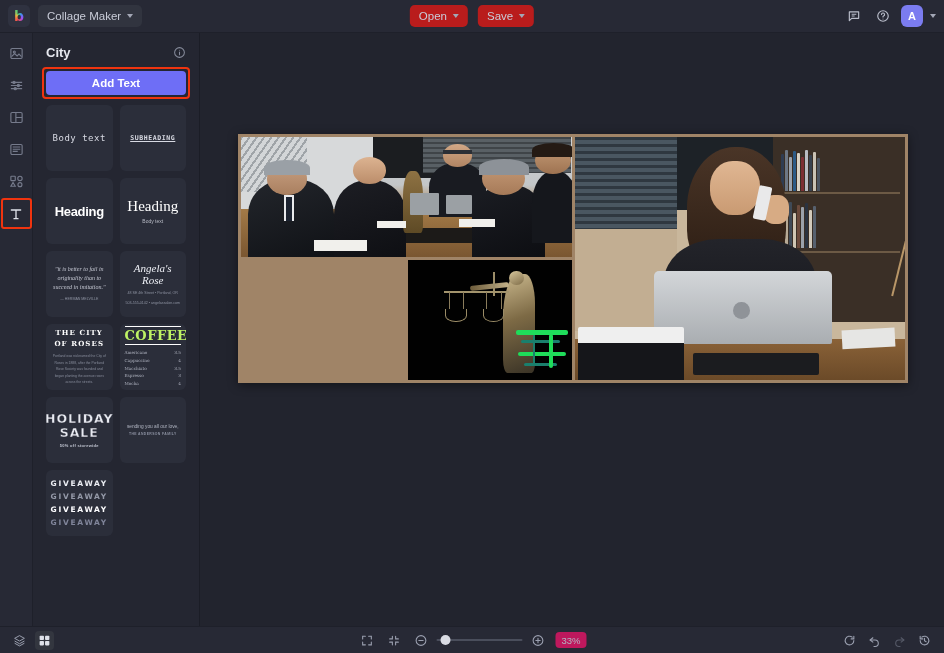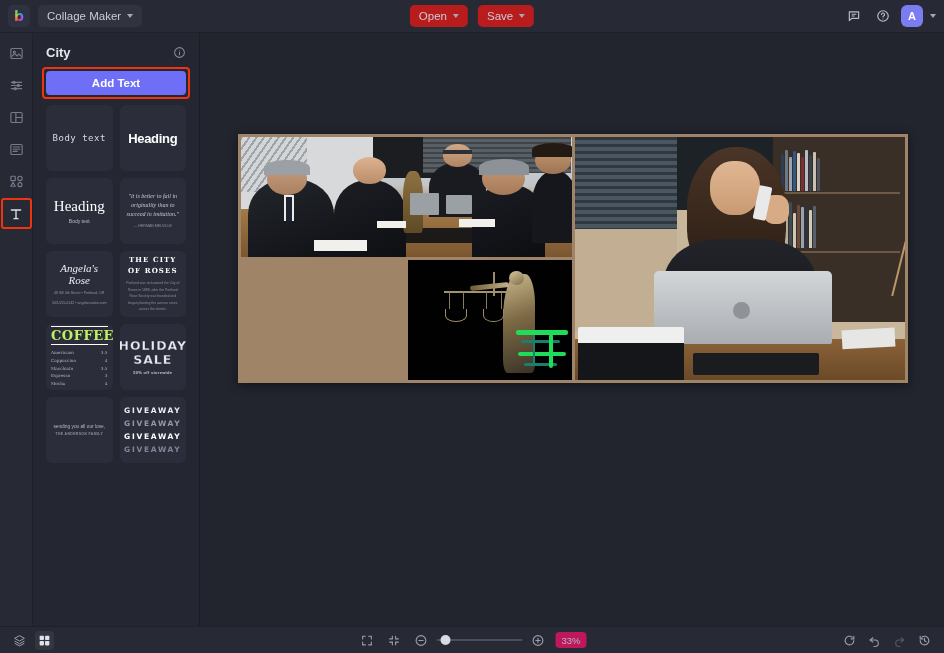--- a/index.html
+++ b/index.html
@@ -374,20 +374,23 @@
         <button class="addtext-btn">Add Text</button>
         <span class="addtext-hl"></span>
       </div>
 
       <div class="presets">
 
         <div class="preset">
           <span class="p-body">Body text</span>
         </div>
 
+        <div class="preset">
+          <span class="p-sub">SUBHEADING</span>
+        </div>
 
         <div class="preset">
           <span class="p-head-bold">Heading</span>
         </div>
 
         <div class="preset">
           <span class="p-head-serif">Heading</span>
           <span class="p-small">Body text</span>
         </div>
 

